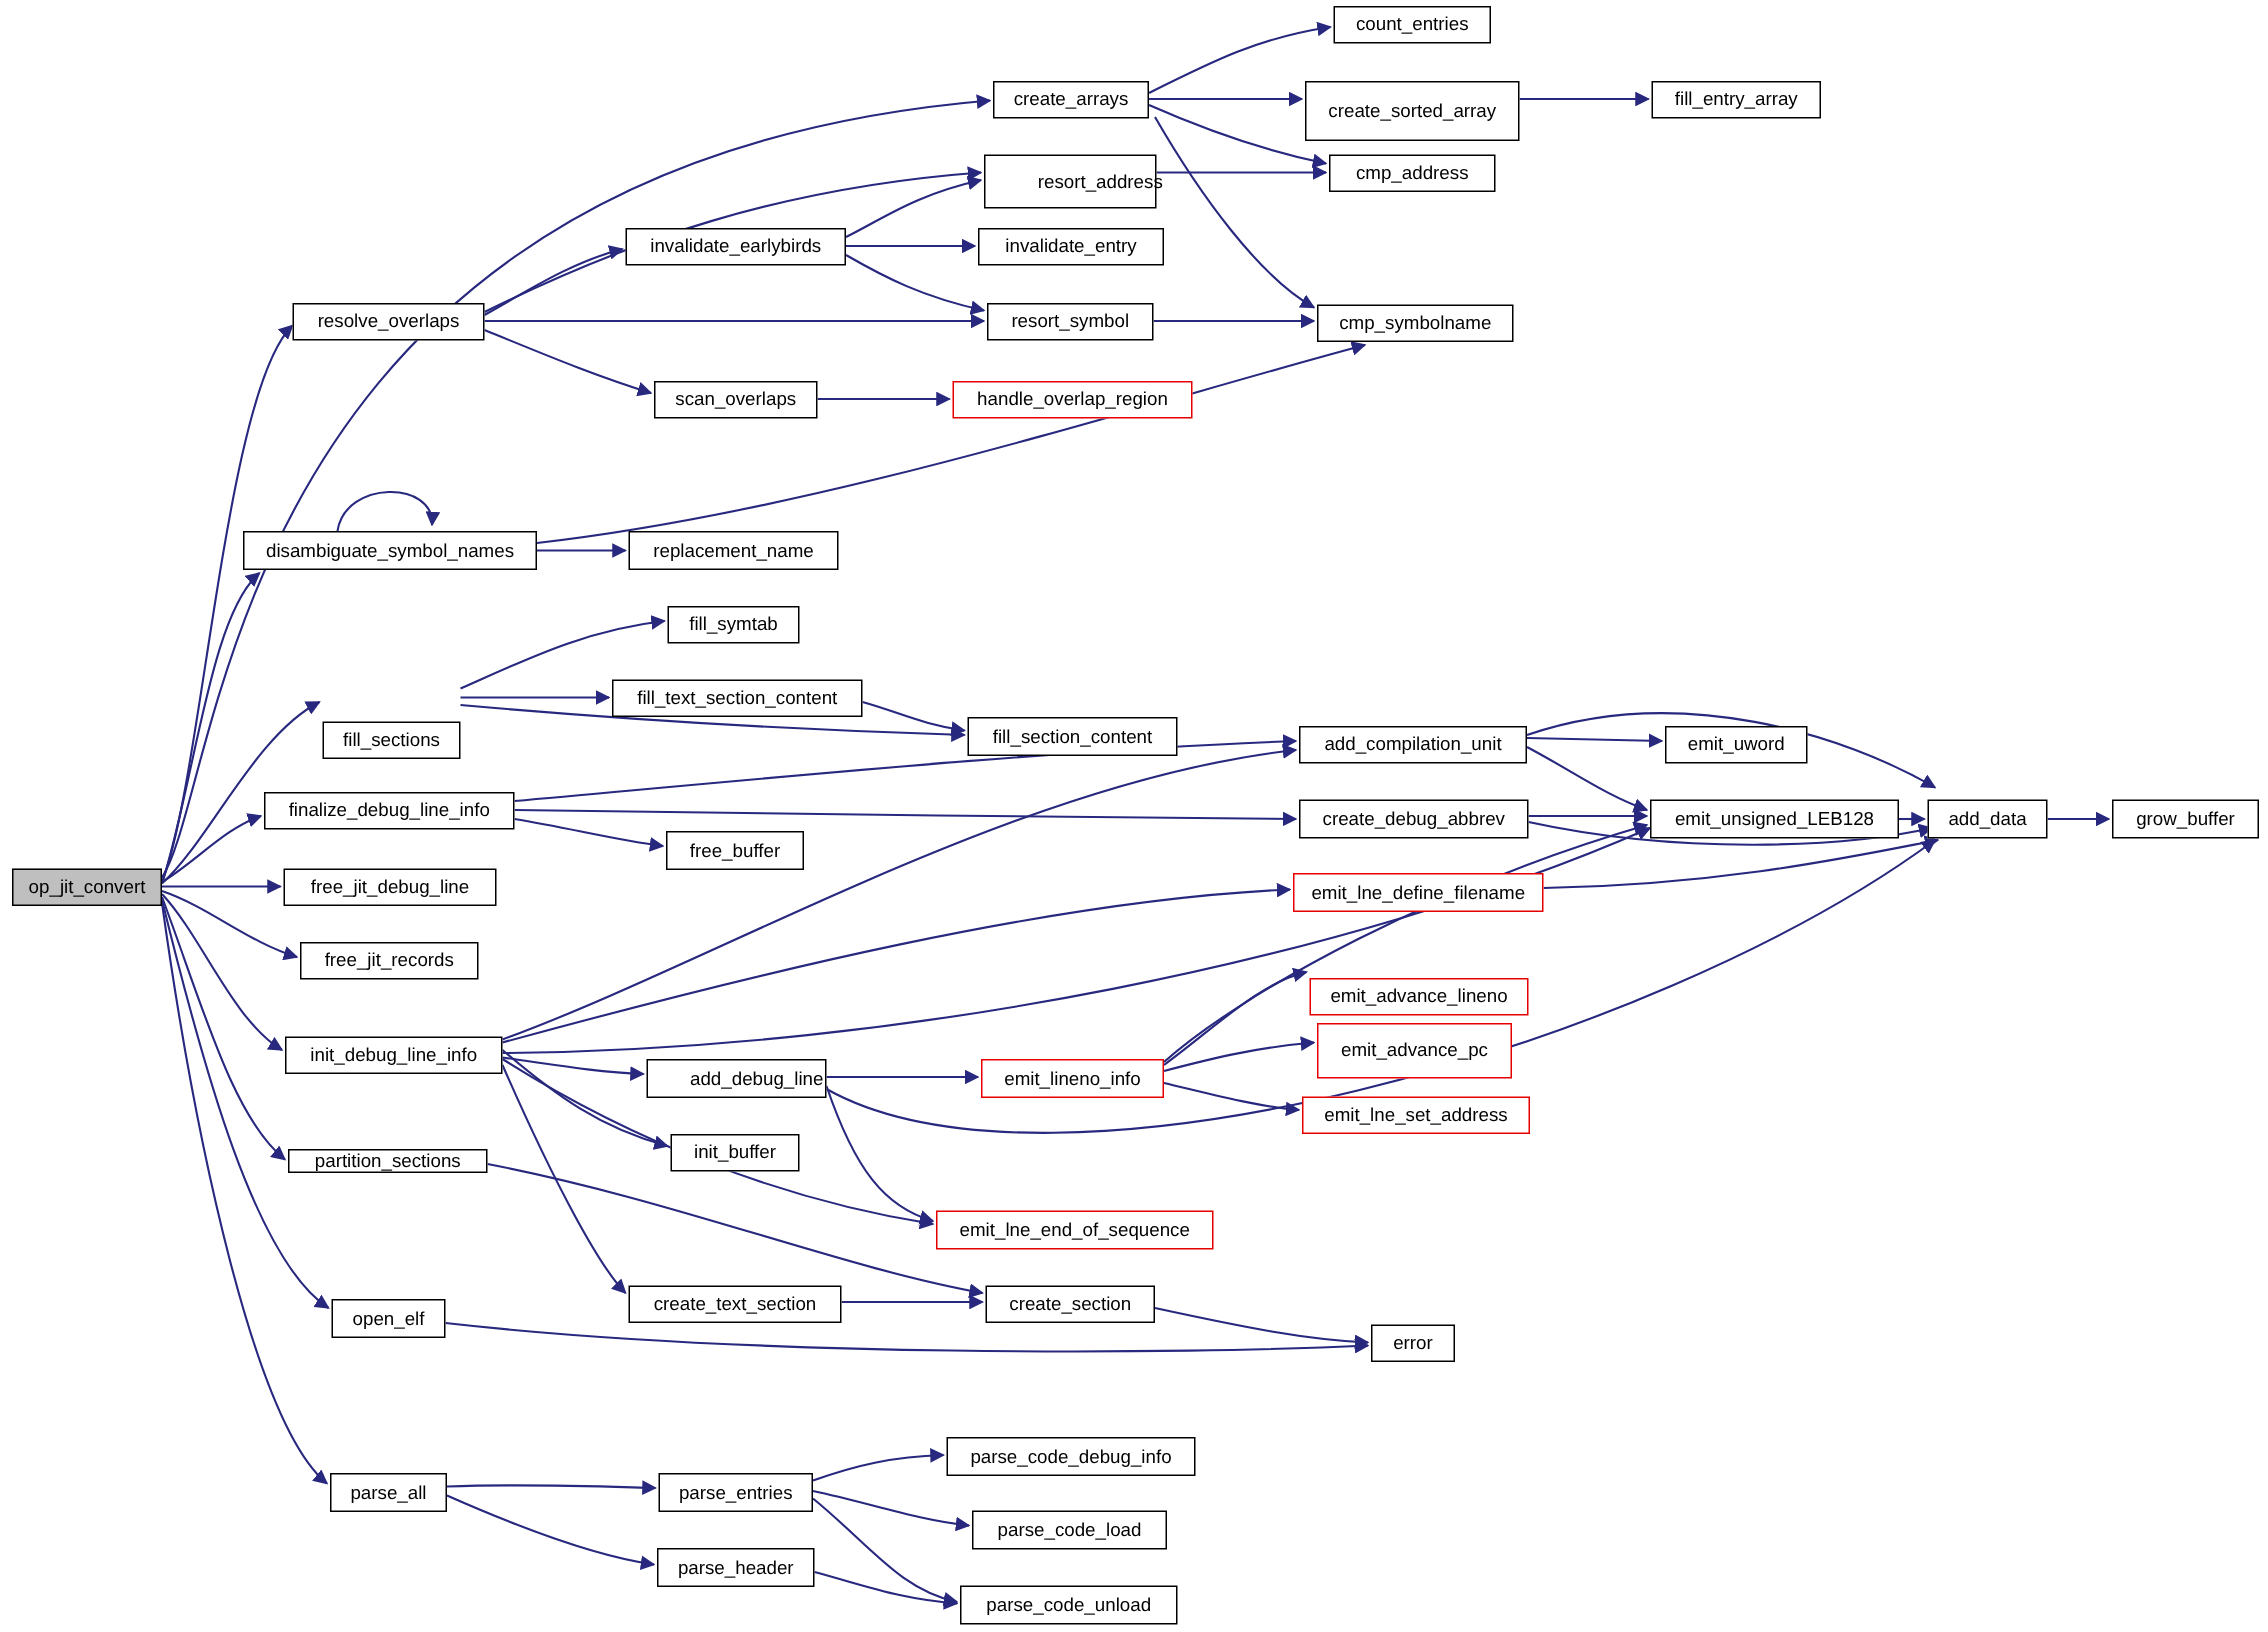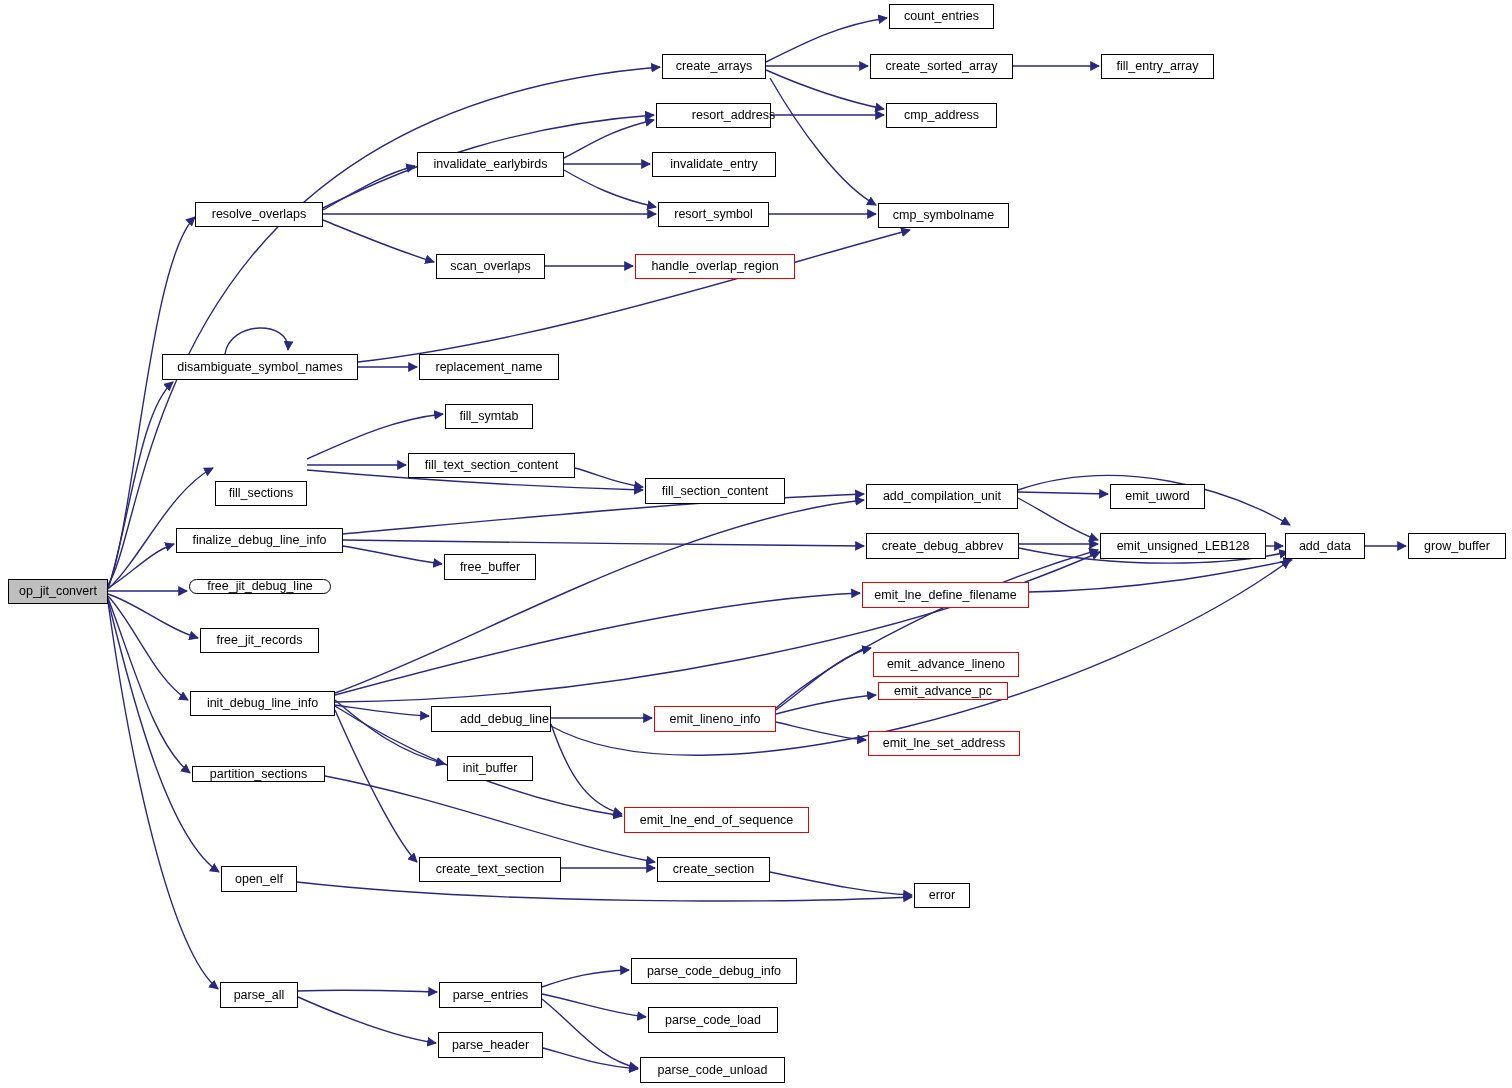--- a/index.html
+++ b/index.html
@@ -157,30 +157,30 @@
 
   <div class="node root" style="left:8px;top:579px;width:100px;height:25px;">
       <span>op_jit_convert</span>
     </div>
   <div class="node" style="left:662px;top:54px;width:104px;height:25px;">
       <span>create_arrays</span>
     </div>
   <div class="node" style="left:889px;top:4px;width:105px;height:25px;">
       <span>count_entries</span>
     </div>
-  <div class="node" style="left:870px;top:54px;width:143px;height:25px;">
+  <div class="node" style="left:870px;top:54px;width:143px;height:40px;">
       <span>create_sorted_array</span>
     </div>
   <div class="node" style="left:1101px;top:54px;width:113px;height:25px;">
       <span>fill_entry_array</span>
     </div>
   <div class="node" style="left:886px;top:103px;width:111px;height:25px;">
       <span>cmp_address</span>
     </div>
-  <div class="node" style="left:656px;top:103px;width:115px;height:25px;padding-left:40px;">
+  <div class="node" style="left:656px;top:103px;width:115px;height:36px;padding-left:40px;">
       <span>resort_address</span>
     </div>
   <div class="node" style="left:417px;top:152px;width:147px;height:25px;">
       <span>invalidate_earlybirds</span>
     </div>
   <div class="node" style="left:652px;top:152px;width:124px;height:25px;">
       <span>invalidate_entry</span>
     </div>
   <div class="node" style="left:195px;top:202px;width:128px;height:25px;">
       <span>resolve_overlaps</span>
@@ -232,30 +232,30 @@
     </div>
   <div class="node" style="left:1285px;top:533px;width:80px;height:26px;">
       <span>add_data</span>
     </div>
   <div class="node" style="left:1408px;top:533px;width:98px;height:26px;">
       <span>grow_buffer</span>
     </div>
   <div class="node red" style="left:862px;top:582px;width:167px;height:26px;">
       <span>emit_lne_define_filename</span>
     </div>
-  <div class="node" style="left:189px;top:579px;width:142px;height:15px;border-radius:10px;">
+  <div class="node" style="left:189px;top:579px;width:142px;height:25px;">
       <span>free_jit_debug_line</span>
     </div>
   <div class="node red" style="left:873px;top:632px;width:146px;height:25px;margin-top:20px;">
       <span>emit_advance_lineno</span>
     </div>
   <div class="node" style="left:200px;top:628px;width:119px;height:25px;">
       <span>free_jit_records</span>
     </div>
-  <div class="node red" style="left:878px;top:682px;width:130px;height:18px;">
+  <div class="node red" style="left:878px;top:682px;width:130px;height:37px;">
       <span>emit_advance_pc</span>
     </div>
   <div class="node" style="left:190px;top:691px;width:145px;height:25px;">
       <span>init_debug_line_info</span>
     </div>
   <div class="node" style="left:431px;top:706px;width:120px;height:26px;padding-left:27px;">
       <span>add_debug_line</span>
     </div>
   <div class="node red" style="left:654px;top:706px;width:122px;height:26px;">
       <span>emit_lineno_info</span>

